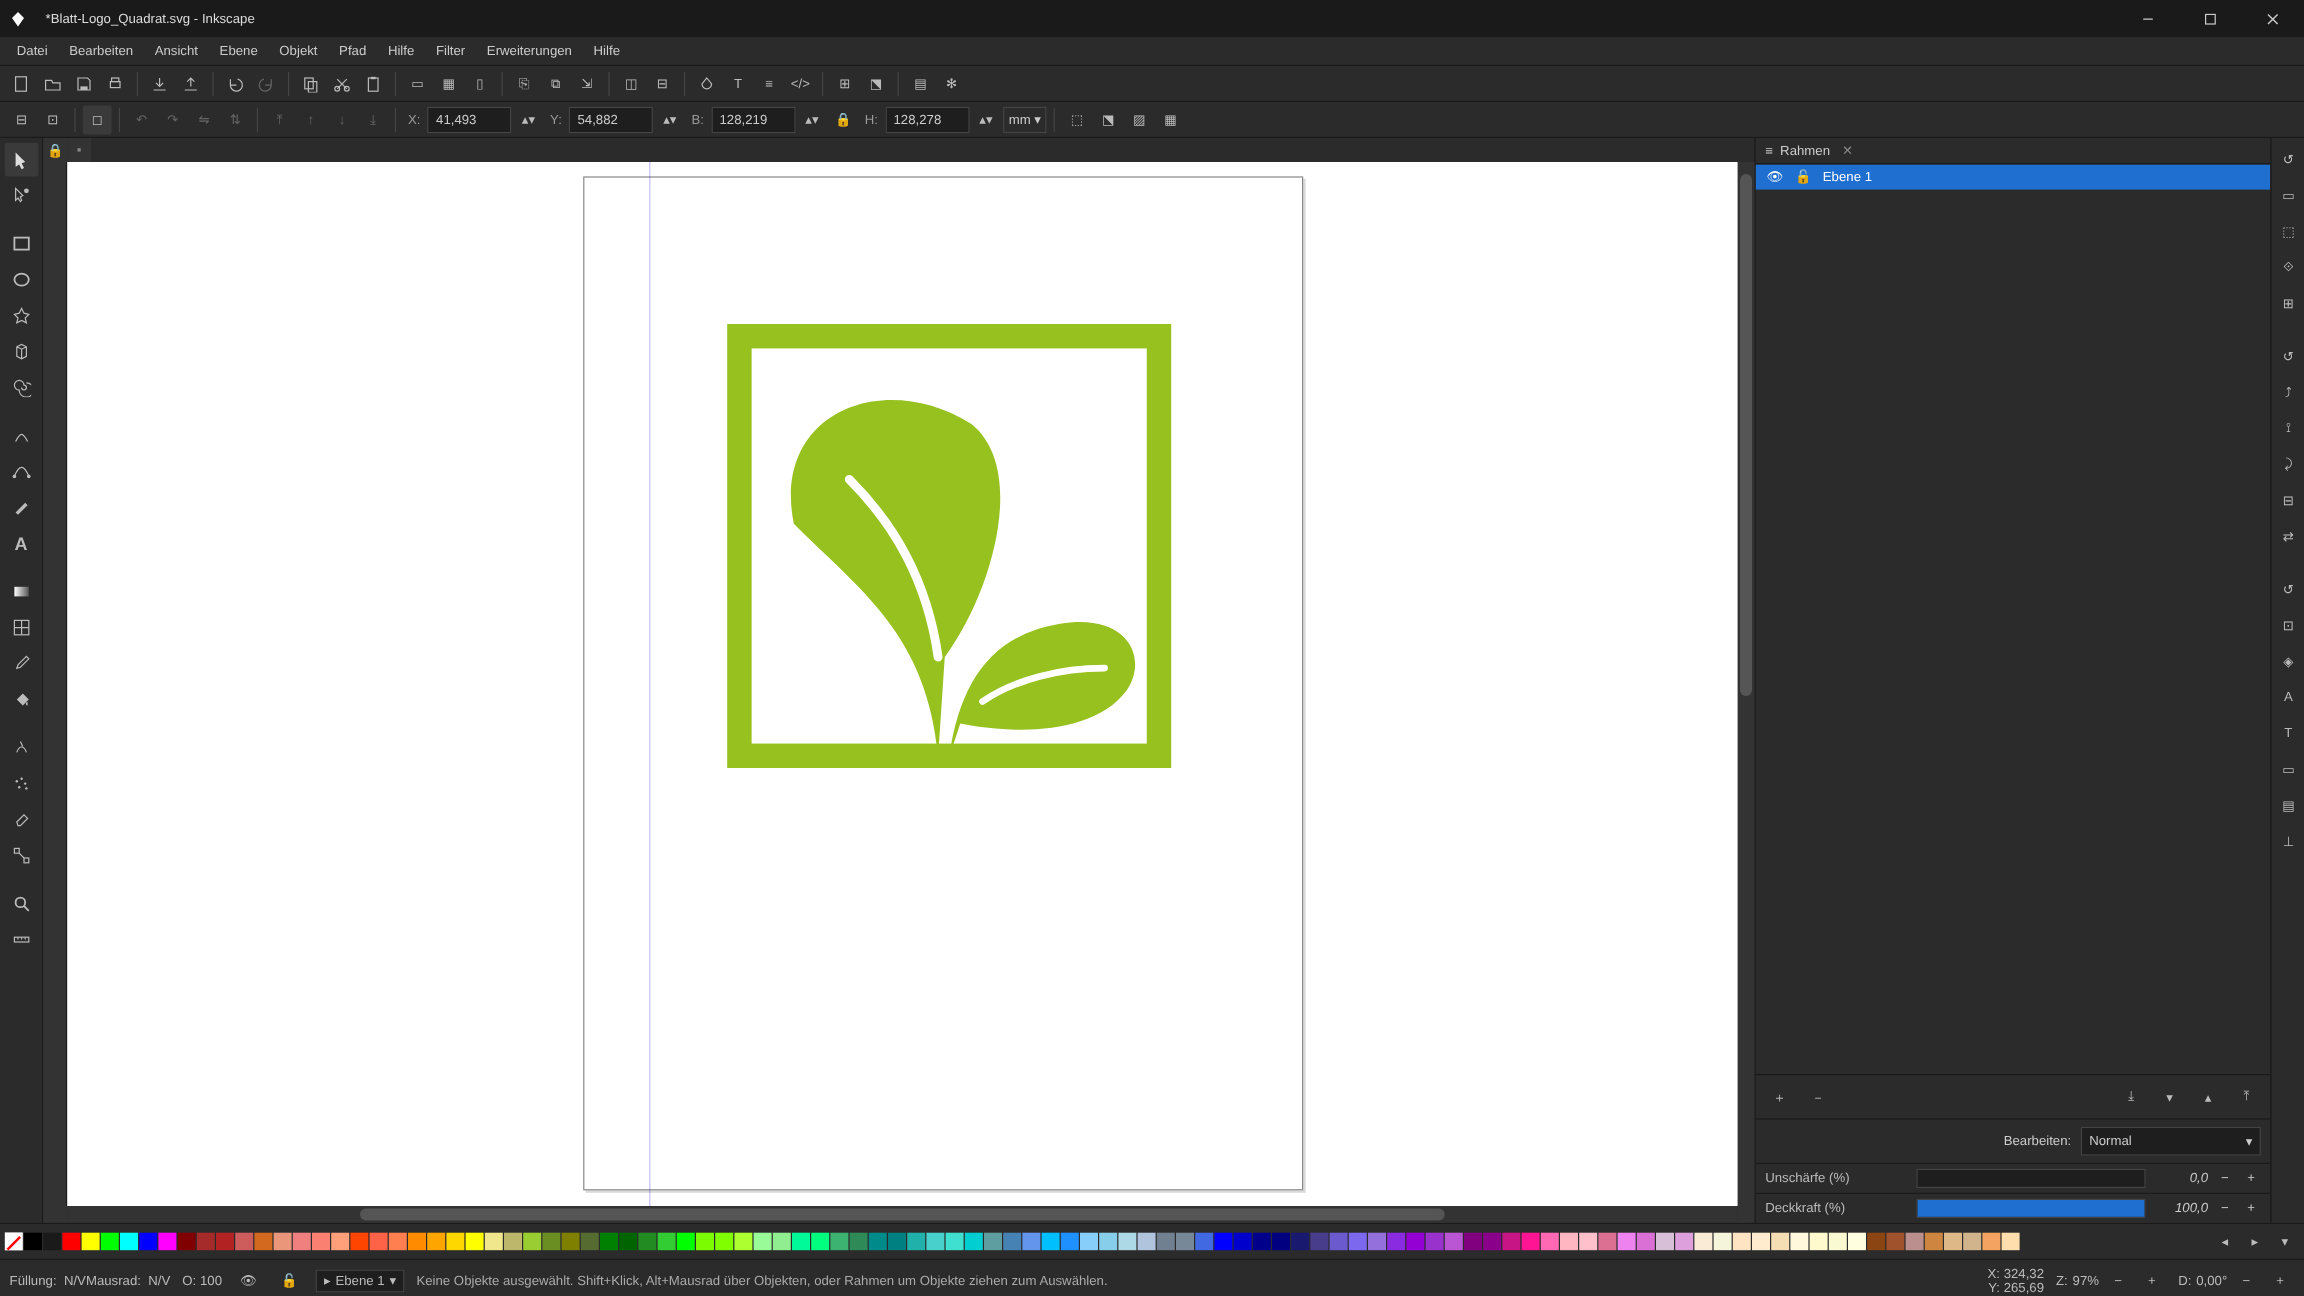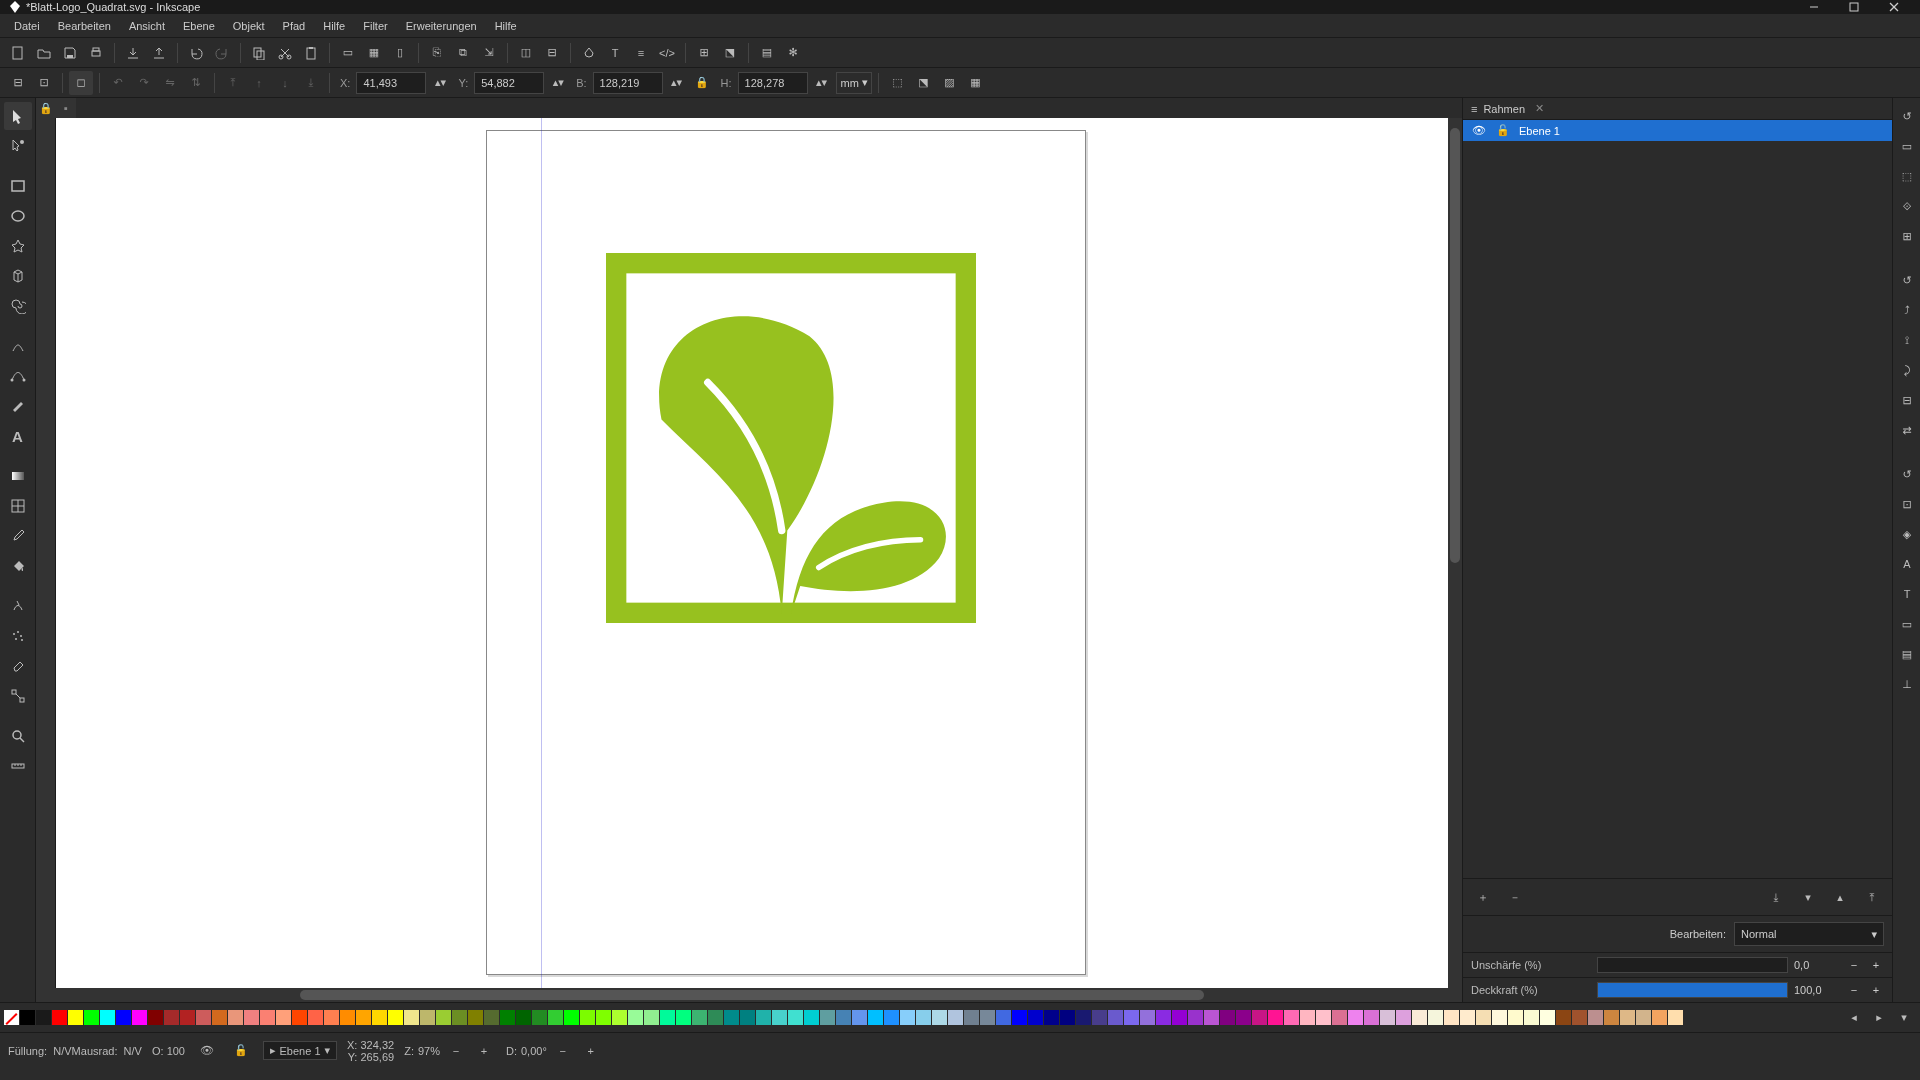--- a/index.html
+++ b/index.html
@@ -1,19 +1,19 @@
 <!DOCTYPE html>
 <html><head>
 <meta charset="utf-8">
 <style>
 * { margin: 0; padding: 0; box-sizing: border-box; font-family: "Segoe UI", sans-serif; font-size: 11px; user-select: none; }
 body { background: #2b2b2b; color: #ccc; overflow: hidden; width: 1920px; height: 1080px; }
 
 
-.titlebar { height: 14px; background: #1a1a1a; display: flex; align-items: center; padding: 0 8px; gap: 4px; }
+.titlebar { height: 31px; background: #1a1a1a; display: flex; align-items: center; padding: 0 8px; gap: 16px; }
 .titlebar .icon { width: 14px; height: 14px; }
 .titlebar .title { color: #ddd; }
 .titlebar .spacer { flex: 1; }
 .titlebar .winbtn { width: 36px; height: 24px; display: flex; align-items: center; justify-content: center; color: #ccc; }
 
 
 .menubar { height: 24px; background: #2b2b2b; display: flex; align-items: center; padding: 0 6px; gap: 2px; border-bottom: 1px solid #1a1a1a; }
 .menubar .item { padding: 3px 8px; color: #ccc; }
 
 
@@ -49,21 +49,21 @@
 .layer-list { flex: 1; overflow: auto; }
 .layer-row { display: flex; align-items: center; gap: 8px; padding: 4px 8px; background: #1f6fd0; color: #fff; }
 .layer-row .vis, .layer-row .lock { width: 16px; text-align: center; }
 .panel-controls { border-top: 1px solid #1a1a1a; padding: 6px 8px; display: flex; gap: 8px; align-items: center; }
 .panel-blend { border-top: 1px solid #1a1a1a; padding: 6px 8px; display: flex; align-items: center; justify-content: flex-end; gap: 8px; }
 .blend-select { flex: 0 0 150px; background: #1e1e1e; border: 1px solid #444; color: #ccc; padding: 2px 6px; height: 24px; display: flex; justify-content: space-between; align-items: center; }
 .slider-row { display: flex; align-items: center; padding: 4px 8px; gap: 6px; border-top: 1px solid #1a1a1a; }
 .slider-row .label { flex: 0 0 120px; color: #bbb; }
 .slider { flex: 1; height: 16px; background: #1e1e1e; border: 1px solid #444; position: relative; }
 .slider .fill { position: absolute; left: 0; top: 0; bottom: 0; background: #1f6fd0; }
-.slider-row .val { width: 46px; text-align: left; color: #ccc; }
+.slider-row .val { width: 46px; text-align: right; color: #ccc; font-style: italic; }
 .slider-row .pm { width: 16px; text-align: center; color: #ccc; }
 
 
 .palette-row { height: 30px; display: flex; align-items: center; background: #2b2b2b; border-top: 1px solid #1a1a1a; padding: 0 4px; gap: 1px; }
 .swatch { width: 15px; height: 15px; }
 .no-swatch { width: 15px; height: 15px; background: #fff; position: relative; }
 .no-swatch::after { content:""; position:absolute; left:0; right:0; top:50%; border-top:2px solid red; transform: rotate(-45deg); }
 
 
 .statusbar { height: 36px; background: #2b2b2b; border-top: 1px solid #1a1a1a; display: flex; align-items: center; padding: 0 8px; gap: 10px; color: #bbb; }
@@ -617,20 +617,21 @@
   <div>
     <span>O:</span> <span>100</span>
   </div>
   <span class="tb-btn">👁</span>
   <span class="tb-btn">🔓</span>
   <div class="layer-sel">
     <span>▸</span>
       <span>Ebene 1</span>
       <span>▾</span>
   </div>
+  <div class="hint">Keine Objekte ausgewählt. Shift+Klick, Alt+Mausrad über Objekten, oder Rahmen um Objekte ziehen zum Auswählen.</div>
   <div class="coords">
     <div><span>X:</span> <span>324,32</span></div>
     <div><span>Y:</span> <span>265,69</span></div>
   </div>
   <div class="zoom">
     <span>Z:</span>
     <span>97%</span>
     <span class="tb-btn">−</span>
     <span class="tb-btn">+</span>
   </div>

